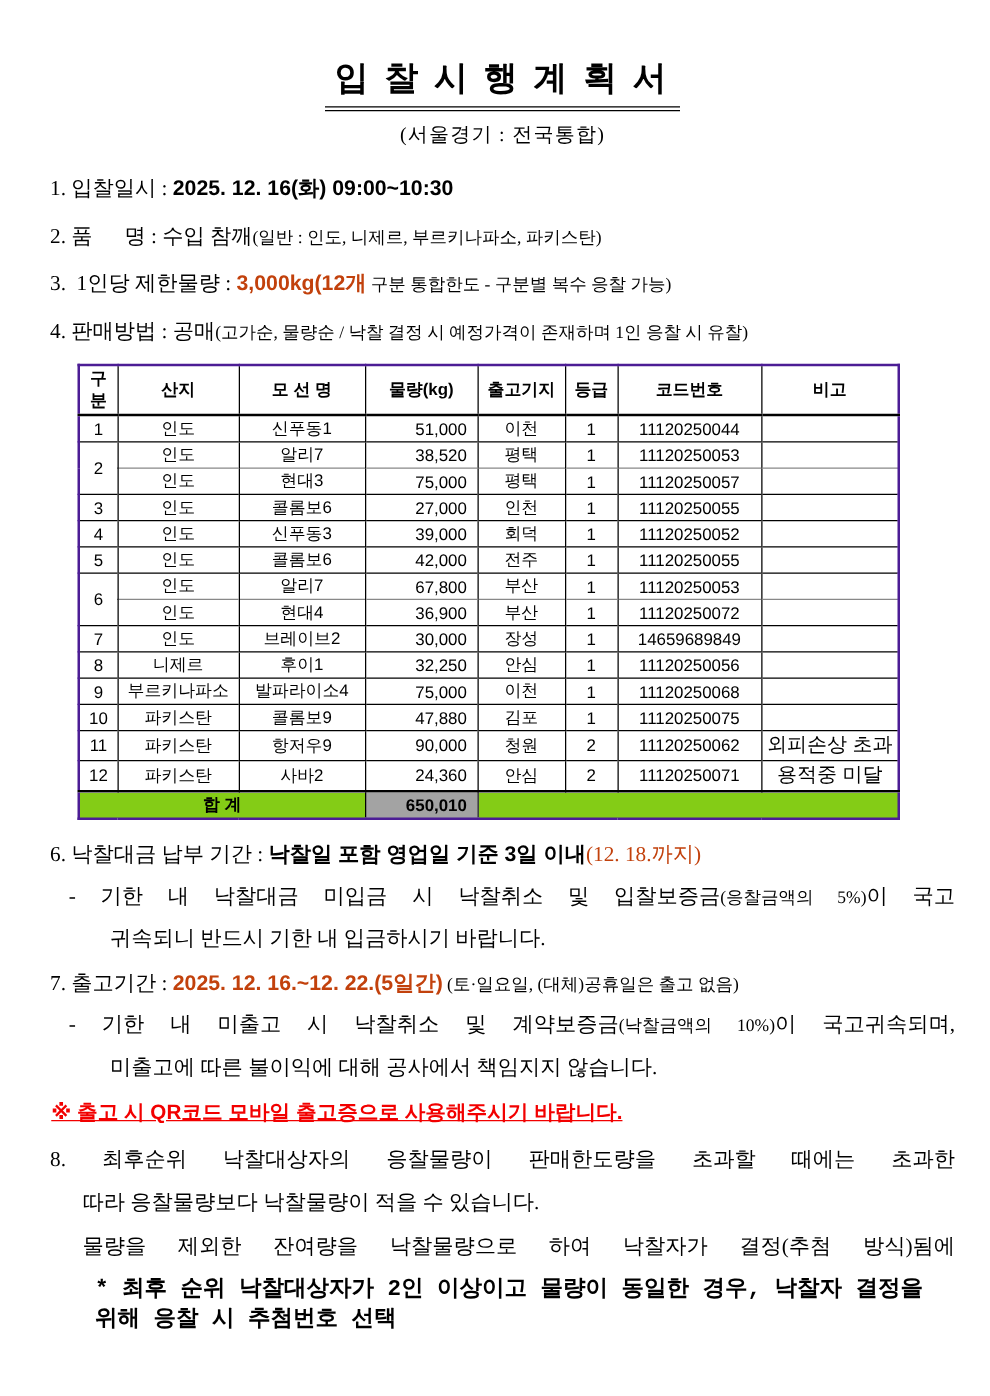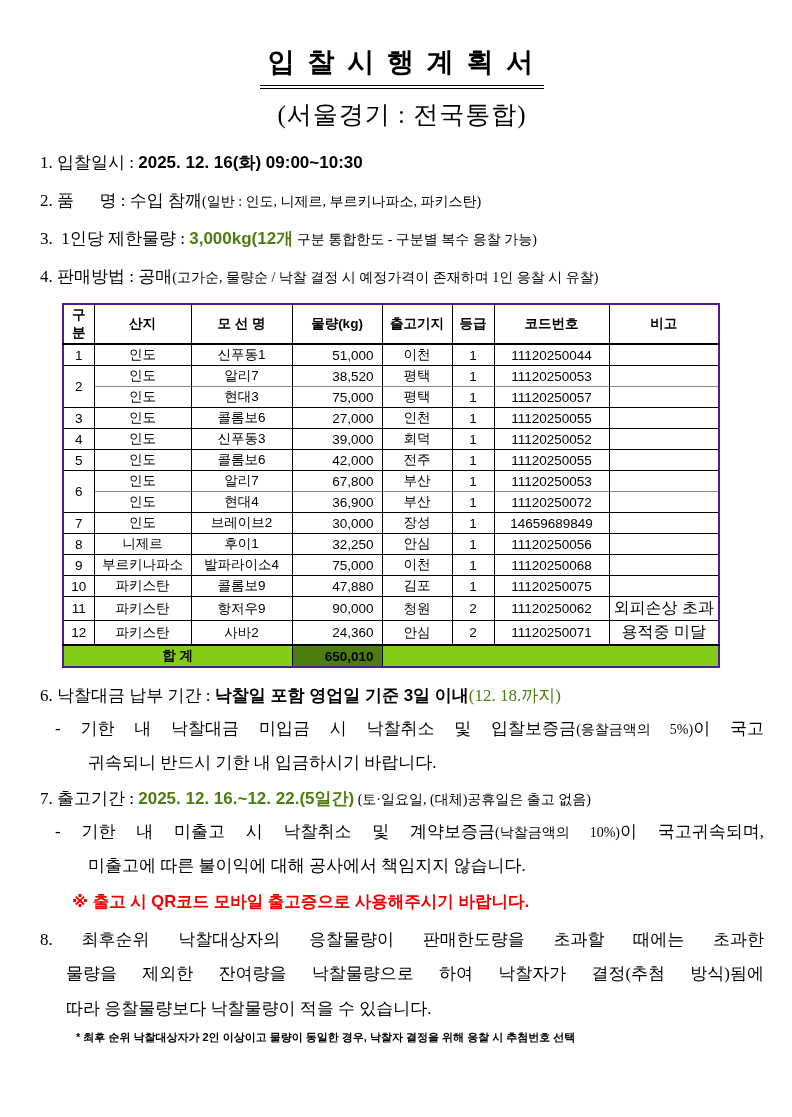--- a/index.html
+++ b/index.html
@@ -11,75 +11,76 @@
   }
   .page { padding: 44px 28px 0 40px; }
 
   
   .title-wrap { text-align: center; }
   .doc-title {
     display: inline-block;
     font-size: 27px; font-weight: bold; letter-spacing: 3px;
     border-bottom: 4px double #000; padding: 0 8px 5px 8px;
   }
-  .doc-subtitle { text-align: center; font-size: 25px; margin-top: 9px; letter-spacing: 1px; }
+  .doc-subtitle { text-align: center; font-size: 16px; margin-top: 9px; letter-spacing: 1px; }
 
   
   .list { margin-top: 20px; font-size: 17px; }
   .item { margin-bottom: 15px; white-space: nowrap; }
   .pre { white-space: pre; margin-top: 36px; }
   .b-sans { font-family: "Liberation Sans", "DejaVu Sans", sans-serif; font-weight: bold; }
-  .blue { color: #4d7c0f; }
+  .blue { color: #c2410c; }
   .small { font-size: 14px; }
 
   
   .tbl-wrap { margin: 12px 0 0 22px; }
   table.plan {
     border-collapse: collapse; table-layout: fixed; width: 656px;
     font-family: "Liberation Sans", "DejaVu Sans", sans-serif;
     font-size: 13.5px; border: 2px solid #4c1d95;
   }
   table.plan th, table.plan td {
     border-left: 1px solid #000; border-right: 1px solid #000;
     padding: 1px 3px; height: 21px; text-align: center; overflow: hidden;
   }
   table.plan thead th { font-weight: bold; border-bottom: 2px solid #000; }
   table.plan tbody tr { border-top: 1px solid #888; }
   table.plan tbody tr.group-start { border-top: 1.5px solid #000; }
   table.plan .c-qty { text-align: right; padding-right: 8px; }
   table.plan .c-note { font-size: 16px; }
   table.plan tfoot tr { border-top: 2px solid #000; }
   table.plan tfoot td { background: #84cc16; font-weight: bold; }
-  table.plan tfoot td.c-qty { background: #4d7c0f; }
+  table.plan tfoot td.c-qty { background: #a3a3a3; }
   .unit-note {
     font-family: "Liberation Sans", "DejaVu Sans", sans-serif;
     font-weight: bold; font-size: 12.5px; margin: 9px 0 0 28px;
   }
 
   
   .lower { margin-top: 16px; font-size: 17px; }
   .sect { margin-bottom: 6px; }
   .sect-head { margin-bottom: 10px; white-space: nowrap; }
   .sub-line1 {
     padding-left: 48px; text-indent: -33px;
     text-align: justify; text-align-last: justify;
     margin-bottom: 9px; line-height: 1.45;
   }
   .sub-line2 { padding-left: 48px; margin-bottom: 12px; line-height: 1.45; }
   .notice-line {
     font-family: "Liberation Sans", "DejaVu Sans", sans-serif;
     font-weight: bold; font-size: 16.5px; color: #f20000;
-    margin: 2px 0 14px 32px;
+    margin: 2px 0 14px 1px;
+    text-decoration: underline;
   }
   .para8-line { line-height: 1.5; margin-bottom: 9px; }
   .para8-just { text-align: justify; text-align-last: justify; }
   .para8-indent { padding-left: 26px; }
   .footnote8 {
-    font-family: Liberation Sans, sans-serif;
-    font-weight: bold; font-size: 11px; margin: 4px 0 0 36px;
+    font-family: Liberation Mono, monospace;
+    font-weight: bold; font-size: 18px; margin: 4px 0 0 36px;
   }
 </style>
 </head>
 <body>
 
 <div class="page">
 
   <div class="title-wrap">
     <div class="doc-title">입 찰 시 행 계 획 서</div>
   </div>
@@ -292,19 +293,19 @@
       </div>
       <div class="sub-line1">
         <span>- 기한 내 미출고 시 낙찰취소 및 계약보증금</span><span class="small">(낙찰금액의 10%)</span><span>이 국고귀속되며,</span>
       </div>
       <div class="sub-line2">미출고에 따른 불이익에 대해 공사에서 책임지지 않습니다.</div>
       <div class="notice-line">※ 출고 시 QR코드 모바일 출고증으로 사용해주시기 바랍니다.</div>
     </div>
 
     <div class="sect">
       <div class="para8-line para8-just">8.  최후순위  낙찰대상자의  응찰물량이  판매한도량을  초과할  때에는  초과한</div>
+      <div class="para8-line para8-indent">따라  응찰물량보다  낙찰물량이  적을  수  있습니다.</div>
       <div class="para8-line para8-just para8-indent">물량을  제외한  잔여량을  낙찰물량으로  하여  낙찰자가  결정(추첨  방식)됨에</div>
-      <div class="para8-line para8-indent">따라  응찰물량보다  낙찰물량이  적을  수  있습니다.</div>
       <div class="footnote8">* 최후 순위 낙찰대상자가 2인 이상이고 물량이 동일한 경우, 낙찰자 결정을 위해 응찰 시 추첨번호 선택</div>
     </div>
 
   </div>
 </div>
 
 </body></html>

